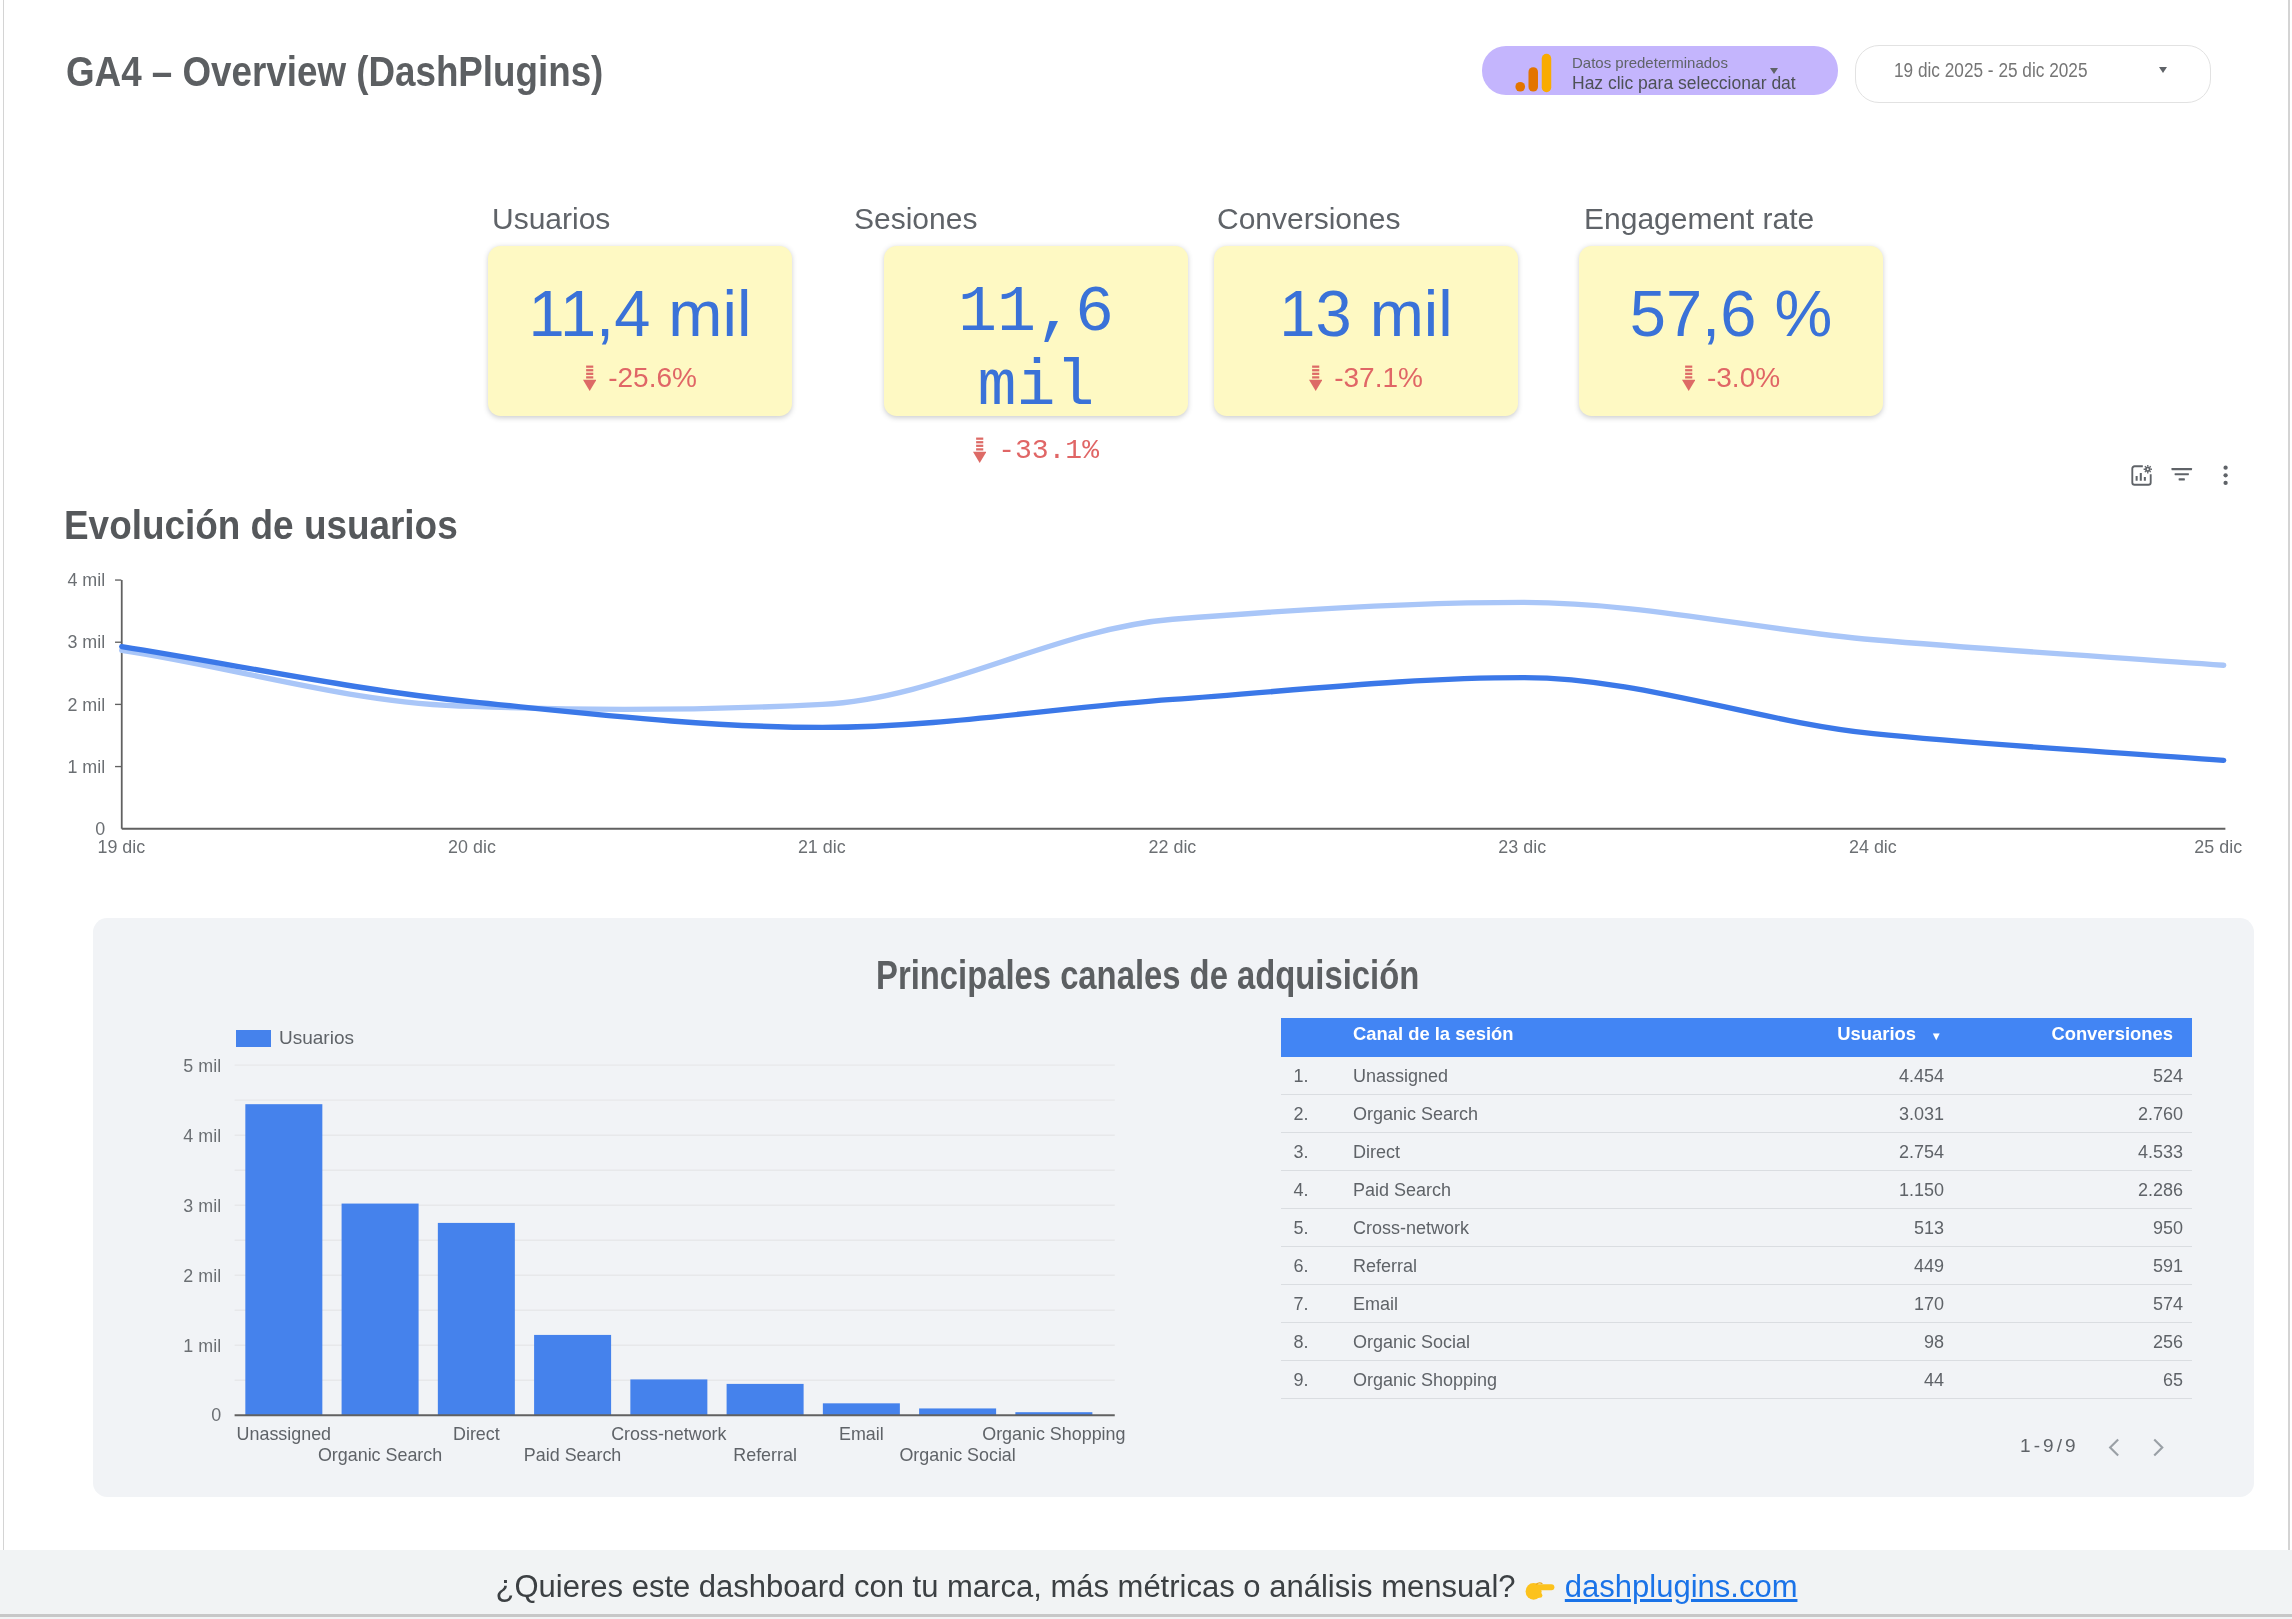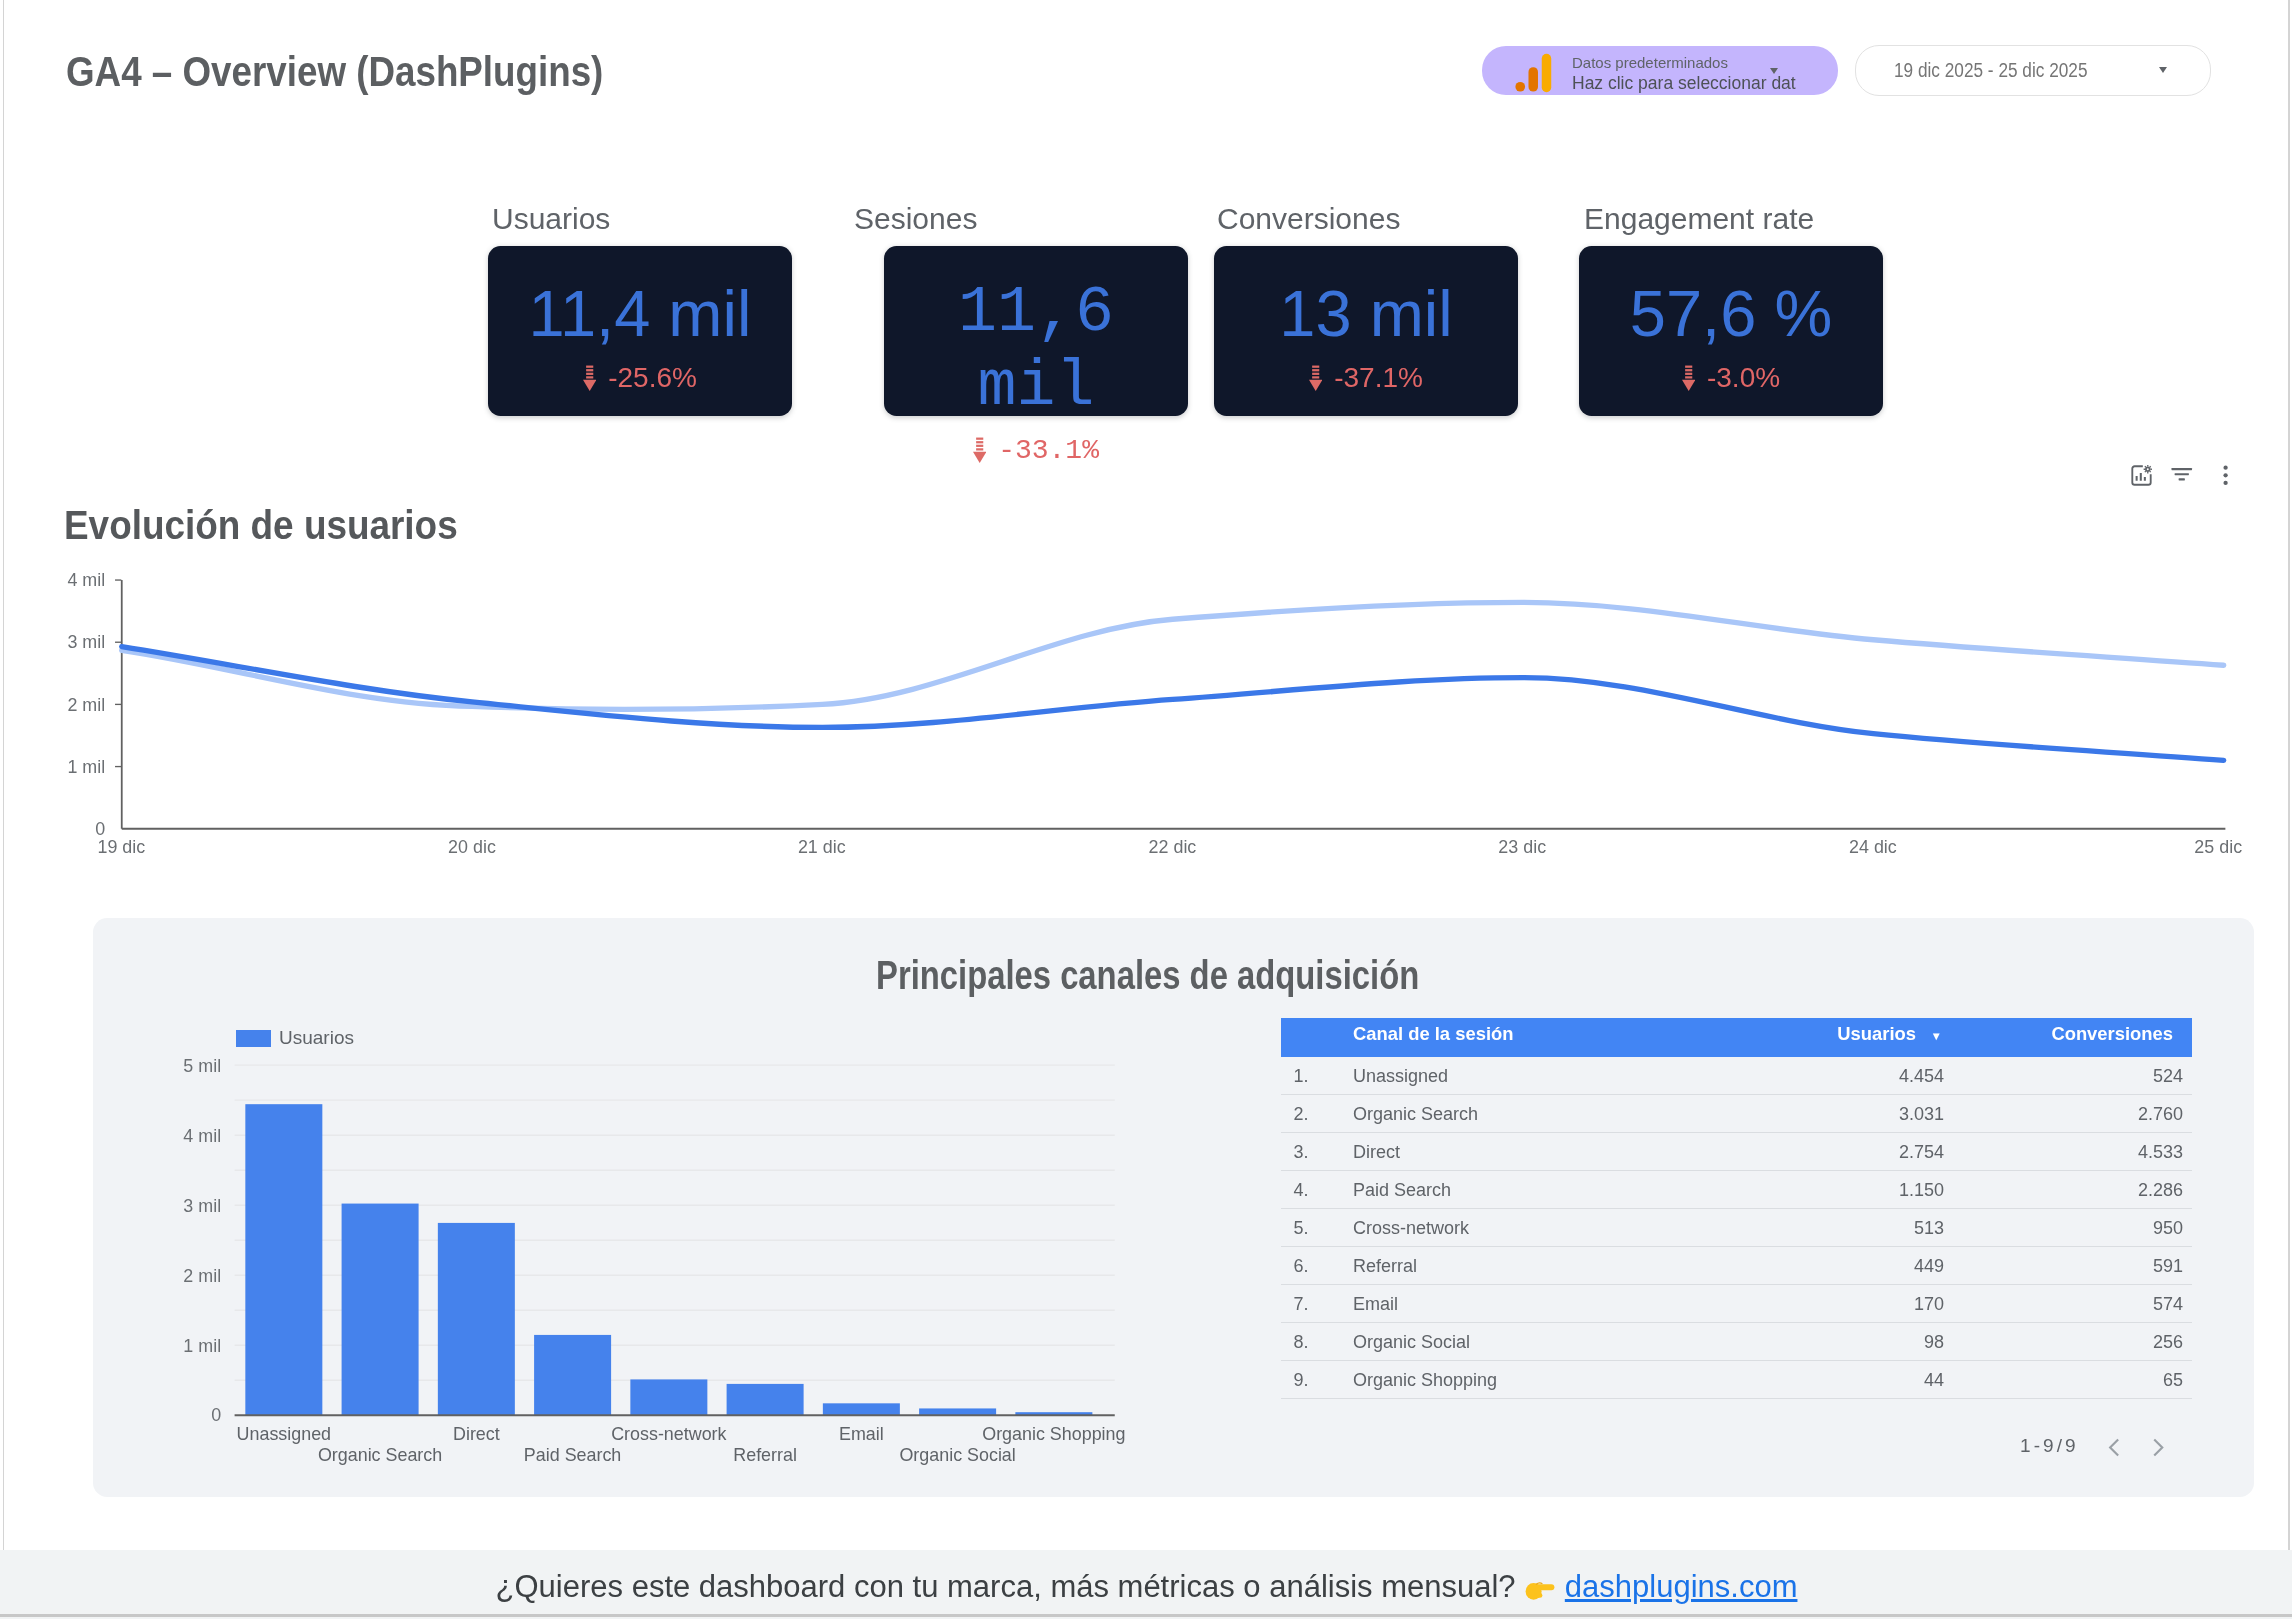--- a/index.html
+++ b/index.html
@@ -7,25 +7,25 @@
     font-family:"Liberation Sans", sans-serif; }
   .abs { position:absolute; }
   #page { position:relative; width:2293px; height:1619px; }
   .edge { position:absolute; top:0; bottom:0; width:1.8px; background:#d4d4d4; }
   h1.title { left:66px; top:47px; font-size:43px; font-weight:700; color:#5c5f62; transform:scaleX(0.855); transform-origin:left top; white-space:nowrap; }
   
   .dsbtn { left:1482px; top:46px; width:356px; height:49px; background:#c4b5fd; border-radius:24px; }
   .dsbtn .t1 { position:absolute; left:90px; top:8px; font-size:15px; color:#5f6368; white-space:nowrap; }
   .dsbtn .t2 { position:absolute; left:90px; top:27px; font-size:17.5px; color:#4d5156; white-space:nowrap; }
   .tri { width:0; height:0; border-left:4.9px solid transparent; border-right:4.9px solid transparent; border-top:6.3px solid #5f6368; }
-  .datebox { left:1855px; top:45px; width:356px; height:51px; background:#fff; border:1.8px solid #e2e2e2; border-radius:24px; }
+  .datebox { left:1855px; top:45px; width:356px; height:58px; background:#fff; border:1.8px solid #e2e2e2; border-radius:24px; }
   .datebox .dt { position:absolute; left:38px; top:13.4px; font-size:19.7px; color:#757575; white-space:nowrap; transform:scaleX(0.875); transform-origin:left top; }
   
   .sclabel { top:202px; font-size:30px; color:#5f6368; }
-  .card { top:246px; width:304px; height:170px; background:#0f172a; border-radius:12.5px;
+  .card { top:246px; width:304px; height:170px; background:#fef9c3; border-radius:12.5px;
     box-shadow:0 1.8px 5.4px rgba(60,64,67,.25); text-align:center; }
   .card .num { margin-top:29.6px; font-size:65px; color:#3a72d8; }
   .card .chg { margin-top:11.6px; font-size:28px; color:#e06666; display:flex; align-items:center; justify-content:center; gap:7.2px; }
   .sec-title { left:64px; top:502px; font-size:41px; font-weight:700; color:#55585b; transform:scaleX(0.90); transform-origin:left top; white-space:nowrap; }
   
   .bigcard { left:93px; top:918px; width:2161px; height:579px; background:#f1f3f6; border-radius:14.3px; }
   .bigtitle { top:953px; left:876px; font-size:40px; font-weight:700; color:#5c5f62; transform:scaleX(0.82); transform-origin:left top; white-space:nowrap; }
   .legend { left:236px; top:1027px; display:flex; align-items:center; gap:8px; }
   .legend .sw { width:35px; height:17px; background:#4582ec; }
   .legend span { font-size:19px; color:#5f6368; }

